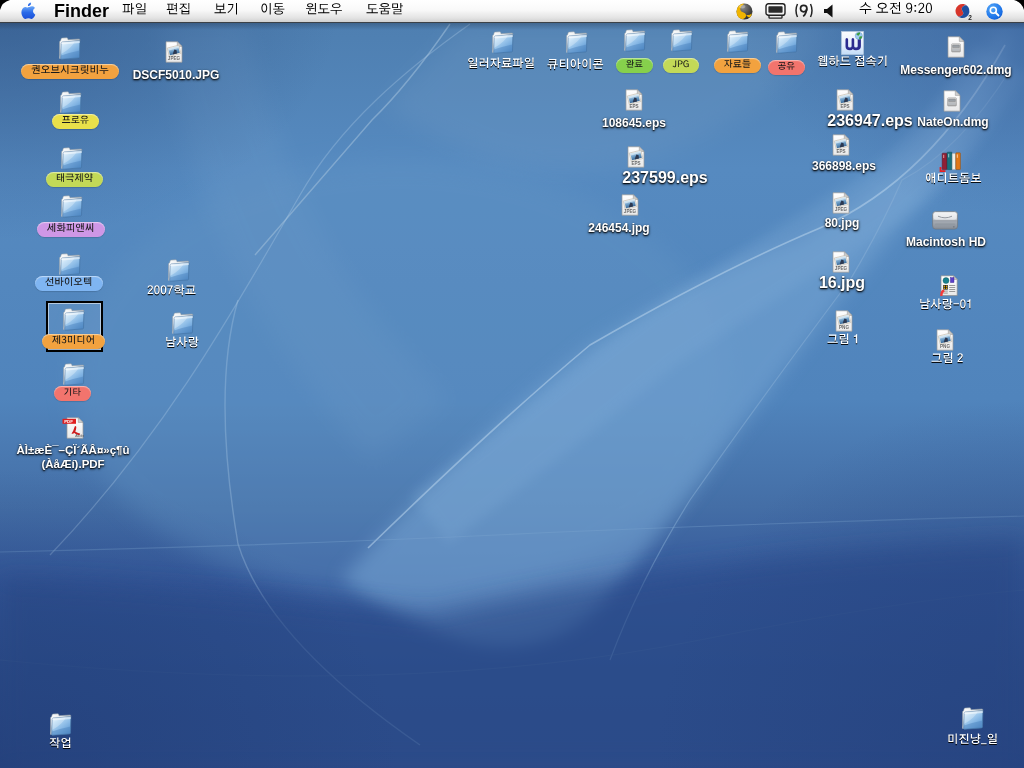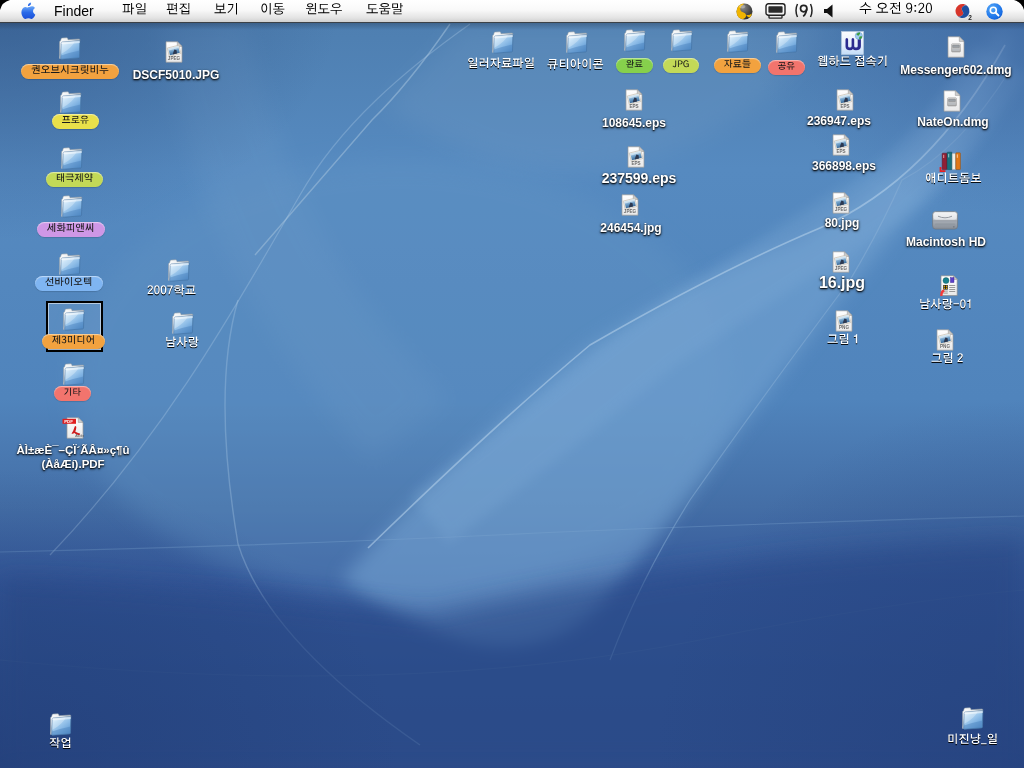--- a/index.html
+++ b/index.html
@@ -363,31 +363,31 @@
     <div class="lblw" style="position:absolute;left:806px;top:63px;width:300px;font-size:12px">Messenger602.dmg</div>
     <svg style="position:absolute;left:625.0px;top:89.0px" width="18" height="22" viewBox="0 0 18 22">
       <use href="#imgfile"></use>
     </svg>
     <div style="position:absolute;left:625px;top:104px;width:18px;text-align:center;font-size:4.6px;font-weight:bold;color:#6a6a6a;letter-spacing:0;line-height:5px">EPS</div>
     <div class="lblw" style="position:absolute;left:484px;top:116px;width:300px;font-size:12px">108645.eps</div>
     <svg style="position:absolute;left:627.0px;top:146.0px" width="18" height="22" viewBox="0 0 18 22">
       <use href="#imgfile"></use>
     </svg>
     <div style="position:absolute;left:627px;top:161px;width:18px;text-align:center;font-size:4.6px;font-weight:bold;color:#6a6a6a;letter-spacing:0;line-height:5px">EPS</div>
-    <div class="lblw" style="position:absolute;left:489px;top:171px;width:300px;font-size:14px">237599.eps</div>
+    <div class="lblw" style="position:absolute;left:515px;top:171px;width:300px;font-size:16px">237599.eps</div>
     <svg style="position:absolute;left:621.0px;top:194.0px" width="18" height="22" viewBox="0 0 18 22">
       <use href="#imgfile"></use>
     </svg>
     <div style="position:absolute;left:621px;top:209px;width:18px;text-align:center;font-size:4.6px;font-weight:bold;color:#6a6a6a;letter-spacing:0;line-height:5px">JPEG</div>
-    <div class="lblw" style="position:absolute;left:481px;top:221px;width:300px;font-size:12px">246454.jpg</div>
+    <div class="lblw" style="position:absolute;left:469px;top:221px;width:300px;font-size:12px">246454.jpg</div>
     <svg style="position:absolute;left:836.0px;top:89.0px" width="18" height="22" viewBox="0 0 18 22">
       <use href="#imgfile"></use>
     </svg>
     <div style="position:absolute;left:836px;top:104px;width:18px;text-align:center;font-size:4.6px;font-weight:bold;color:#6a6a6a;letter-spacing:0;line-height:5px">EPS</div>
-    <div class="lblw" style="position:absolute;left:689px;top:114px;width:300px;font-size:12px">236947.eps</div>
+    <div class="lblw" style="position:absolute;left:720px;top:114px;width:300px;font-size:16px">236947.eps</div>
     <svg style="position:absolute;left:832.0px;top:134.0px" width="18" height="22" viewBox="0 0 18 22">
       <use href="#imgfile"></use>
     </svg>
     <div style="position:absolute;left:832px;top:149px;width:18px;text-align:center;font-size:4.6px;font-weight:bold;color:#6a6a6a;letter-spacing:0;line-height:5px">EPS</div>
     <div class="lblw" style="position:absolute;left:694px;top:159px;width:300px;font-size:12px">366898.eps</div>
     <svg style="position:absolute;left:832.0px;top:192.0px" width="18" height="22" viewBox="0 0 18 22">
       <use href="#imgfile"></use>
     </svg>
     <div style="position:absolute;left:832px;top:207px;width:18px;text-align:center;font-size:4.6px;font-weight:bold;color:#6a6a6a;letter-spacing:0;line-height:5px">JPEG</div>
     <div class="lblw" style="position:absolute;left:692px;top:216px;width:300px;font-size:12px">80.jpg</div>
@@ -466,21 +466,21 @@
 <defs>
         <linearGradient id="apg" x1="0" y1="0" x2="0" y2="1">
 <stop offset="0" stop-color="#6aa7f8"></stop>
           <stop offset="0.5" stop-color="#2a6ae8"></stop>
           <stop offset="1" stop-color="#1c50d8"></stop>
         </linearGradient>
       </defs>
 <path d="M11.1 0.4 Q11.3 2 10.3 3.1 Q9.3 4.2 8 4.1 Q7.7 2.7 8.8 1.5 Q9.8 0.5 11.1 0.4 Z" fill="url(#apg)"></path>
 <path d="M8.5 5 Q9.5 5 10.7 4.5 Q12.2 3.9 13.4 4.6 Q14.3 5.1 14.9 6 Q12.9 7.2 13 9.3 Q13.1 11.8 15.3 12.7 Q14.7 14.4 13.7 15.6 Q12.7 16.9 11.6 16.9 Q10.6 17 10 16.6 Q9.2 16.2 8.4 16.2 Q7.5 16.2 6.8 16.6 Q5.9 17 5.2 16.9 Q4 16.9 2.9 15.3 Q1.6 13.5 1.4 11 Q1.2 8.4 2.5 6.7 Q3.6 5.1 5.3 5 Q6.2 5 7.1 5.4 Q7.9 5.8 8.5 5 Z" fill="url(#apg)"></path>
 </svg>
-    <div class="mi" style="left:54px;font-weight:normal;font-size:14px;color:#000">Finder</div>
+    <div class="mi" style="left:54px;font-weight:bold;font-size:18px;color:#000">Finder</div>
     <div class="mi" style="left:119px">
       <svg width="31" height="19" viewBox="0 0 31 19" style="display:block">
         <path d="M0.6 -1.1V-2.0H2.3V-8.4H0.8V-9.3H8.1V-8.4H6.6V-2.1Q7.6 -2.2 8.4 -2.2V-1.4Q6.1 -1.1 2.8 -1.1ZM3.2 -2.0 4.1 -2.0Q4.2 -2.0 4.9 -2.1Q5.5 -2.1 5.7 -2.1V-8.4H3.2ZM9.1 1.1V-10.4H10.1V-5.6H12.1V-4.6H10.1V1.1Z M13.8 -7.7Q13.8 -8.8 14.7 -9.5Q15.5 -10.2 16.8 -10.2Q18.1 -10.2 19.0 -9.5Q19.9 -8.8 19.9 -7.7Q19.9 -6.6 19.0 -5.9Q18.2 -5.3 16.8 -5.3Q15.5 -5.3 14.7 -5.9Q13.8 -6.6 13.8 -7.7ZM14.8 -7.7Q14.8 -7.0 15.4 -6.5Q16.0 -6.1 16.8 -6.1Q17.7 -6.1 18.3 -6.5Q18.9 -7.0 18.9 -7.7Q18.9 -8.5 18.3 -8.9Q17.7 -9.4 16.8 -9.4Q16.0 -9.4 15.4 -8.9Q14.8 -8.5 14.8 -7.7ZM22.4 -4.7V-10.4H23.4V-4.7ZM15.4 0.9V-2.0H22.4V-3.3H15.3V-4.2H23.4V-1.2H16.4V0.1H23.7V0.9Z" transform="translate(3,11.4)" fill="#000"></path>
       </svg>
     </div>
     <div class="mi" style="left:163px">
       <svg width="31" height="19" viewBox="0 0 31 19" style="display:block">
         <path d="M0.8 -3.5V-4.3H2.4V-8.9H1.1V-9.7H7.8V-8.9H6.4V-4.4Q7.1 -4.4 8.1 -4.5V-3.7Q5.8 -3.5 3.1 -3.5ZM3.3 -4.3H3.8Q4.2 -4.3 5.5 -4.4V-8.9H3.3ZM7.8 -4.9V-5.7H9.9V-7.6H7.8V-8.5H9.9V-10.4H10.8V-1.8H9.9V-4.9ZM3.1 0.8V-2.7H4.1V-0.1H11.2V0.8Z M13.3 -4.8Q13.9 -5.0 14.5 -5.3Q15.0 -5.6 15.6 -6.1Q16.1 -6.5 16.5 -7.1Q16.8 -7.6 16.9 -8.2V-8.9H14.0V-9.7H20.8V-8.9H18.0V-8.3Q18.0 -7.6 18.6 -6.9Q19.2 -6.2 19.8 -5.8Q20.5 -5.4 21.2 -5.0L20.7 -4.4Q19.8 -4.7 18.8 -5.4Q17.9 -6.1 17.4 -6.8Q17.1 -6.1 16.0 -5.3Q15.0 -4.5 13.9 -4.1ZM22.4 -4.2V-10.4H23.3V-4.2ZM15.5 0.9V-3.7H16.5V-2.4H22.4V-3.7H23.3V0.9ZM16.5 0.1H22.4V-1.5H16.5Z" transform="translate(3,11.4)" fill="#000"></path>
       </svg>
     </div>

